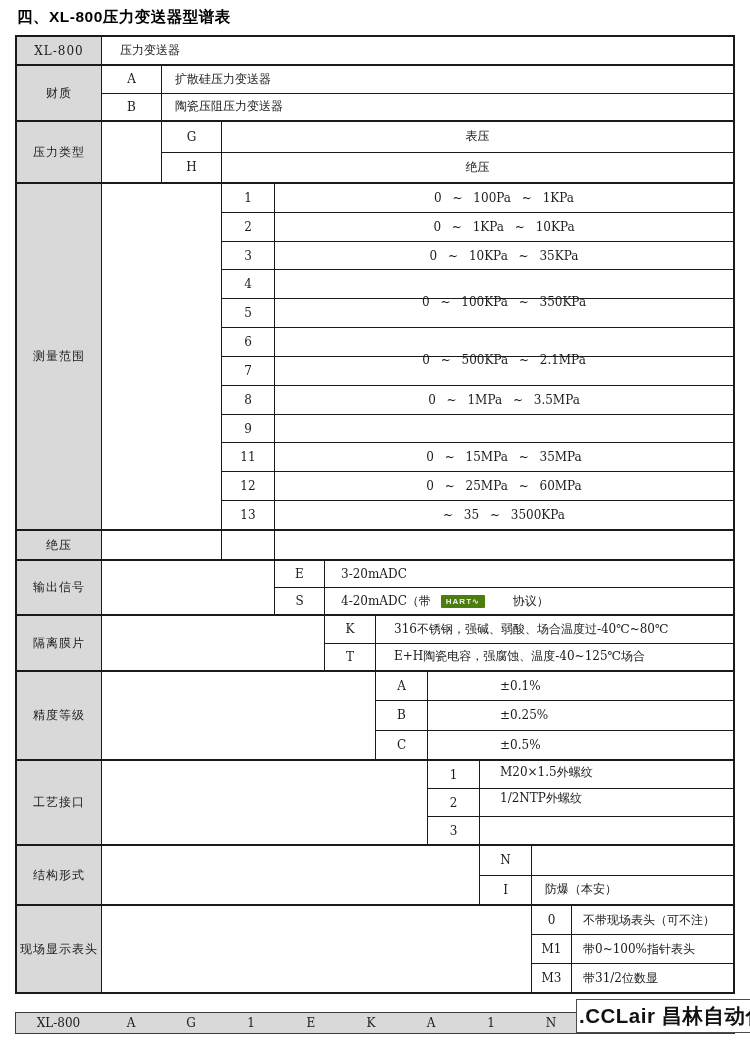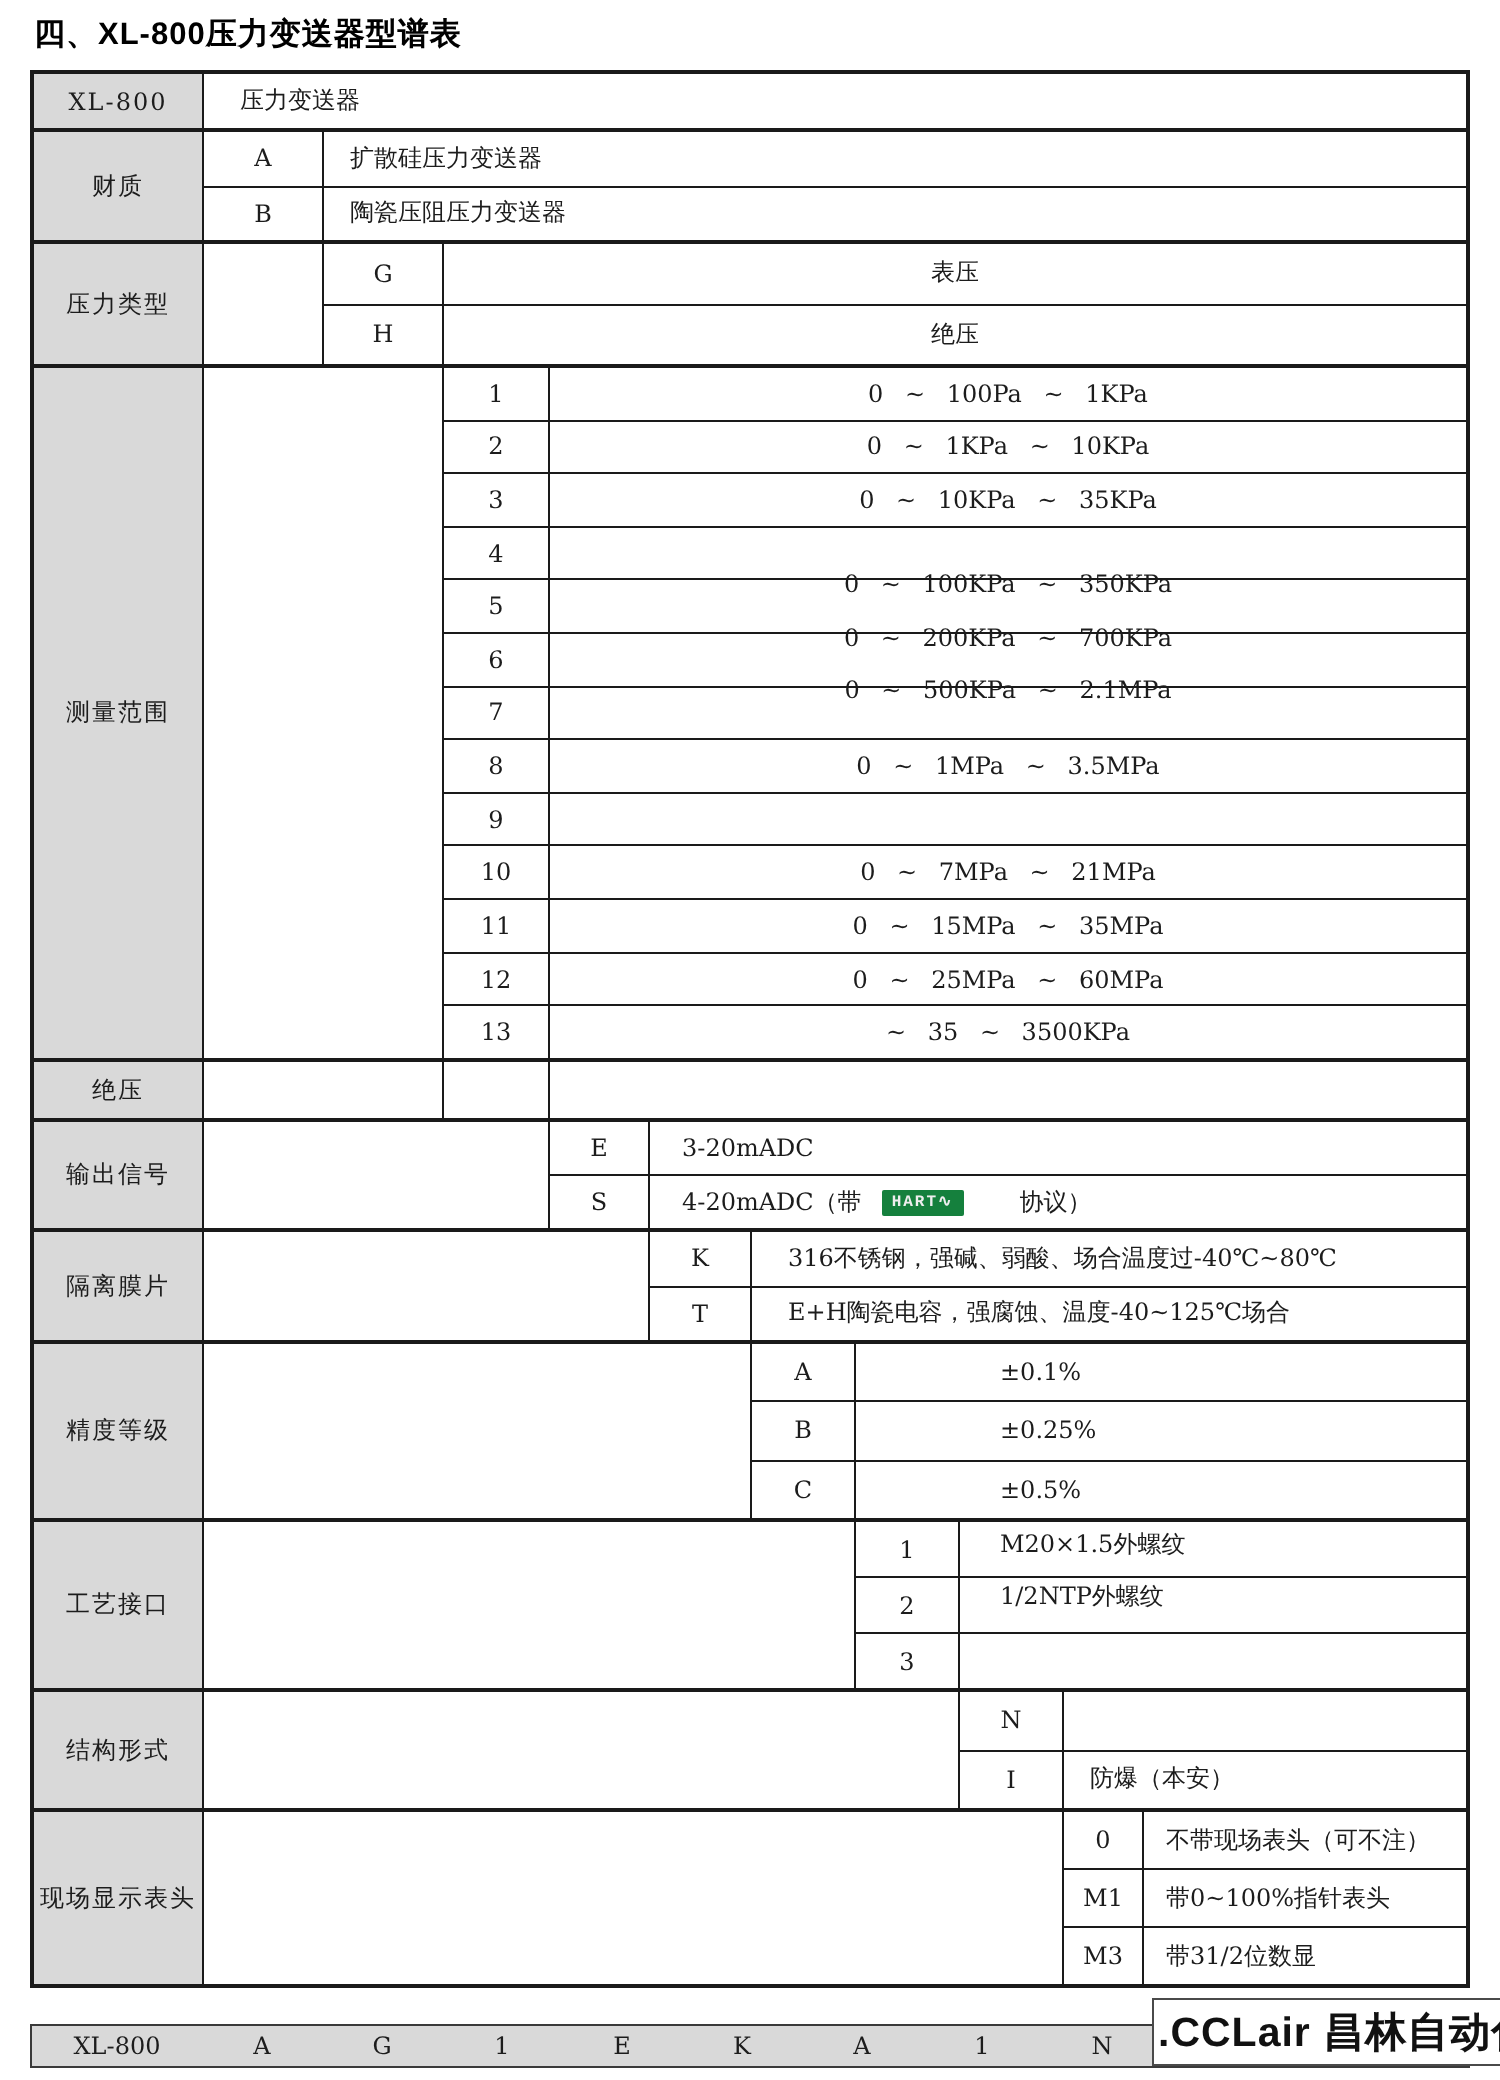--- a/index.html
+++ b/index.html
@@ -33,22 +33,22 @@
   .code{
     flex:0 0 auto;border-right:1px solid #1a1a1a;
     display:flex;align-items:center;justify-content:center;font-size:12px;
   }
   .desc{flex:1;display:flex;align-items:center;font-size:12px;min-width:0;text-align:right;}
   .desc.c{justify-content:center;}
   .wide{word-spacing:7px;}
   .hi{position:relative;top:-11px;}
   .topal{align-items:flex-start;padding-top:3px;}
   .hart{
-    display:inline-block;background:#15803d;color:#eeeeee;
-    font-family:Liberation Mono, monospace;font-weight:bold;
+    display:inline-block;background:#4d7c0f;color:#eeeeee;
+    font-family:Liberation Sans, sans-serif;font-weight:bold;
     font-size:8px;line-height:13px;padding:0 5px;margin:0 28px 0 10px;
     letter-spacing:1px;border-radius:1px;
   }
   .footer-bar{
     position:absolute;left:15px;top:1012px;width:720px;height:22px;
     background:#d9d9d9;border:1px solid #3a3a3a;box-sizing:border-box;
     display:flex;align-items:center;font-size:12px;
   }
   .fcell{display:flex;align-items:center;justify-content:center;flex:0 0 60px;}
   .fcell.first{flex:0 0 85px;}
@@ -137,44 +137,35 @@
         <div class="code" style="width:53px">4</div>
       </div>
       <div class="row">
         <div class="code" style="width:53px">5</div>
         <div class="desc c">
             <span class="wide hi">0 ~ 100KPa ~ 350KPa</span>
           </div>
       </div>
       <div class="row">
         <div class="code" style="width:53px">6</div>
-        <div class="desc c">
-            <span class="wide hi">0 ~ 200KPa ~ 700KPa</span>
-          </div>
       </div>
       <div class="row">
         <div class="code" style="width:53px">7</div>
         <div class="desc c">
             <span class="wide hi">0 ~ 500KPa ~ 2.1MPa</span>
           </div>
       </div>
       <div class="row">
         <div class="code" style="width:53px">8</div>
         <div class="desc c">
             <span class="wide">0 ~ 1MPa ~ 3.5MPa</span>
           </div>
       </div>
       <div class="row">
         <div class="code" style="width:53px">9</div>
-      </div>
-      <div class="row">
-        <div class="code" style="width:53px">10</div>
-        <div class="desc c">
-            <span class="wide">0 ~ 7MPa ~ 21MPa</span>
-          </div>
       </div>
       <div class="row">
         <div class="code" style="width:53px">11</div>
         <div class="desc c">
             <span class="wide">0 ~ 15MPa ~ 35MPa</span>
           </div>
       </div>
       <div class="row">
         <div class="code" style="width:53px">12</div>
         <div class="desc c">

